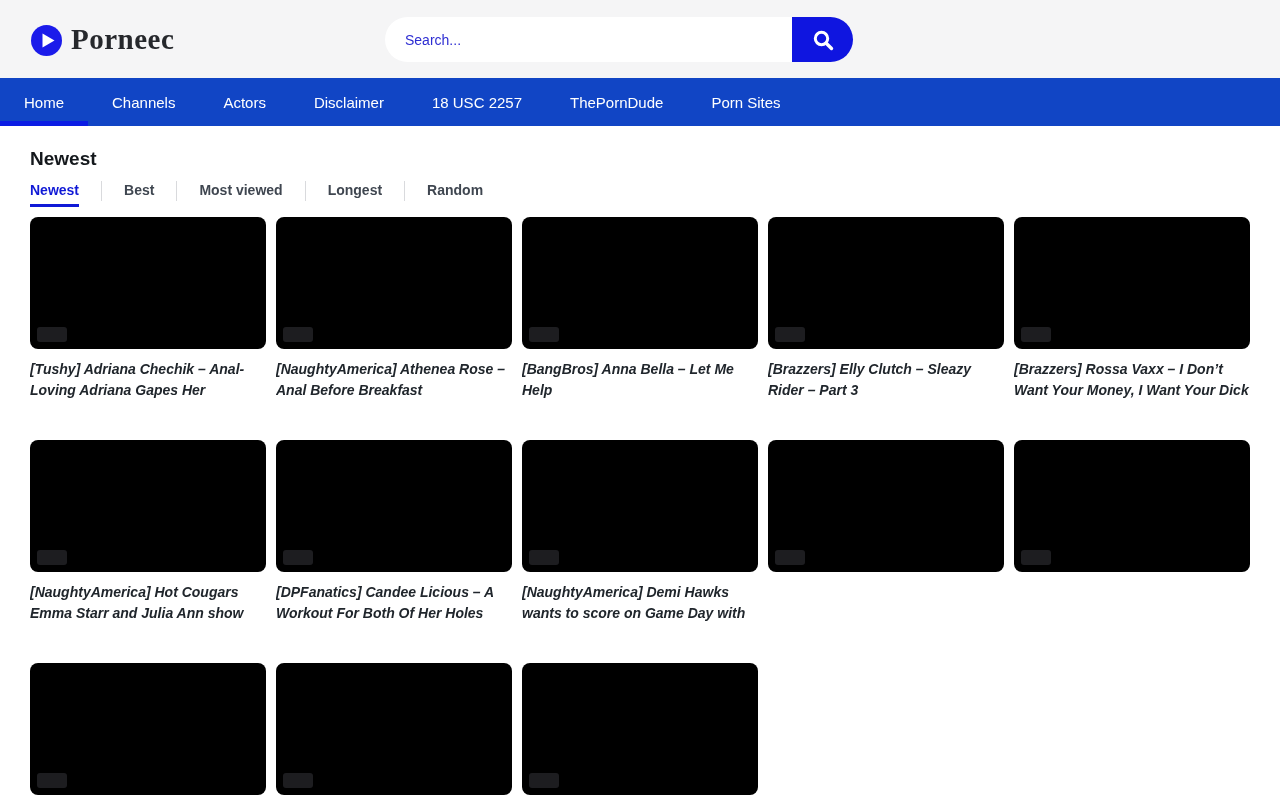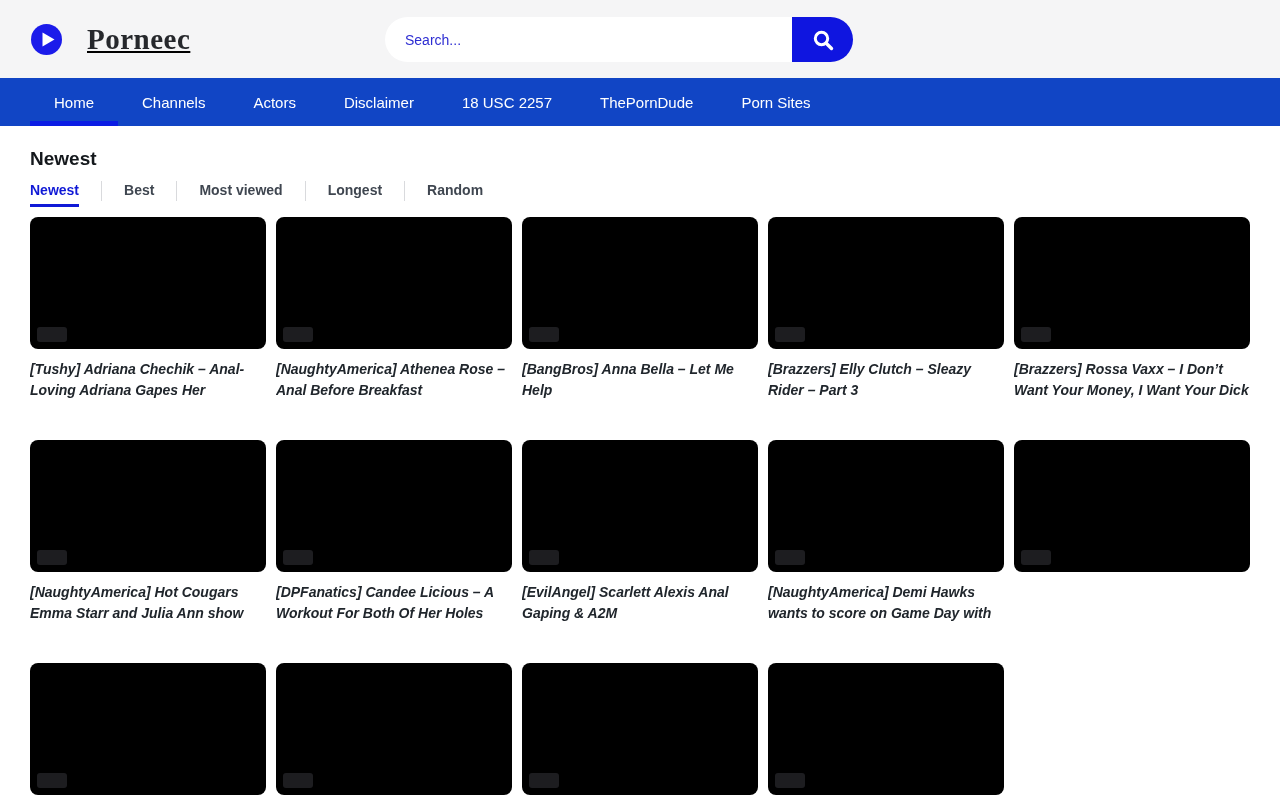--- a/index.html
+++ b/index.html
@@ -9,25 +9,24 @@
   
   .header {
     height: 78px;
     background: #f5f5f6;
     position: relative;
     display: flex;
     align-items: center;
   }
   .logo {
     display: flex;
-    align-items: center;
-    gap: 25px;
+    align-items: flex-end;
+    gap: 9px;
     margin-left: 31px;
     cursor: pointer;
-    text-decoration: underline;
   }
   .logo-text {
     font-family: "Liberation Serif", serif;
     font-weight: 700;
     font-size: 29px;
     color: #26282c;
     letter-spacing: 0.5px;
   }
   .search {
     position: absolute;
@@ -59,21 +58,20 @@
     align-items: center;
     justify-content: center;
     cursor: pointer;
   }
 
   
   .nav {
     height: 48px;
     background: #1145c5;
     display: flex;
-    padding-left: 30px;
   }
   .nav-item {
     position: relative;
     display: flex;
     align-items: center;
     padding: 0 24px;
     color: #ffffff;
     font-size: 15px;
     cursor: pointer;
     white-space: nowrap;
@@ -246,26 +244,20 @@
       <div class="title">[NaughtyAmerica] Hot Cougars Emma Starr and Julia Ann show</div>
     </div>
 
     <div class="card">
       <div class="thumb">
         <div class="badge"></div>
       </div>
       <div class="title">[DPFanatics] Candee Licious – A Workout For Both Of Her Holes</div>
     </div>
 
-    <div class="card">
-      <div class="thumb">
-        <div class="badge"></div>
-      </div>
-      <div class="title">[EvilAngel] Scarlett Alexis Anal Gaping &amp; A2M</div>
-    </div>
 
     <div class="card">
       <div class="thumb">
         <div class="badge"></div>
       </div>
       <div class="title">[NaughtyAmerica] Demi Hawks wants to score on Game Day with</div>
     </div>
 
     <div class="card">
       <div class="thumb">

